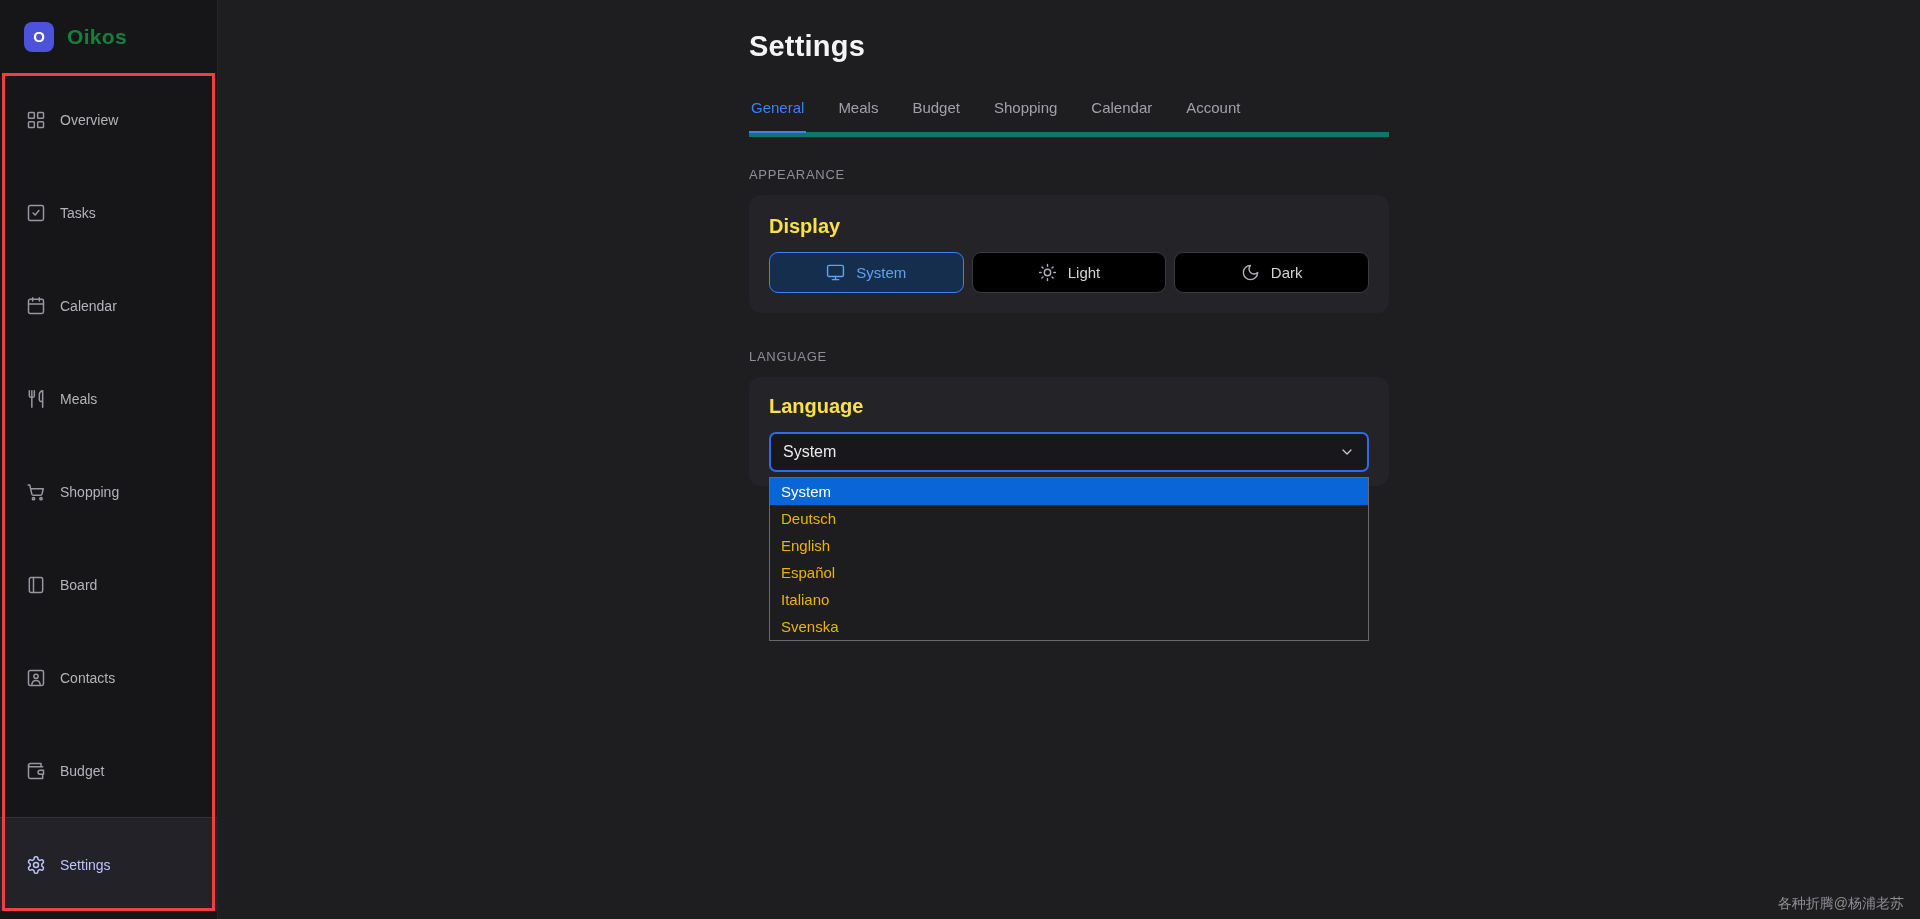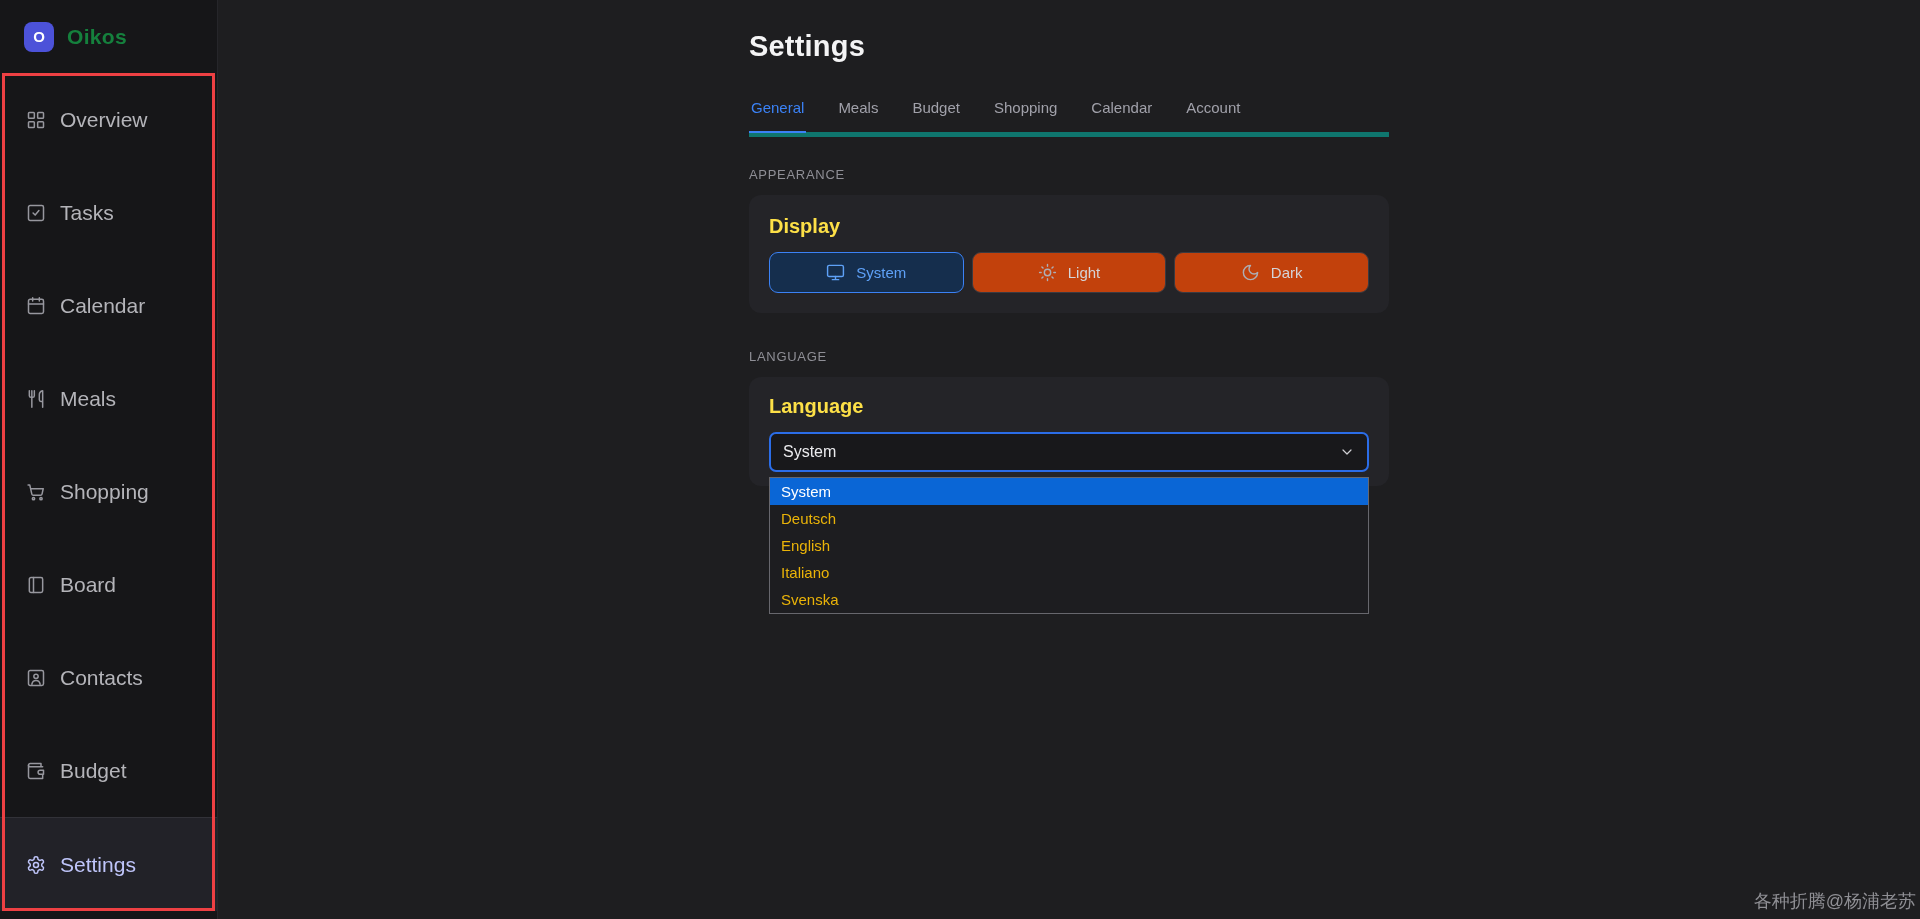--- a/index.html
+++ b/index.html
@@ -24,21 +24,21 @@
   .logo-row{display:flex;align-items:center;gap:13px;height:73px;padding:0 24px;cursor:pointer}
   .logo-badge{
     width:30px;height:30px;border-radius:8px;background:#4c52d9;color:#fff;
     font-weight:700;font-size:15px;display:flex;align-items:center;justify-content:center;
   }
   .logo-text{font-size:21px;font-weight:700;color:#15803d;letter-spacing:.3px}
 
   .nav{flex:1;display:flex;flex-direction:column;padding-bottom:8px}
   .nav-item{
     flex:1;display:flex;align-items:center;gap:14px;padding-left:26px;
-    color:#b4b4b9;font-size:21px;cursor:pointer;
+    color:#b4b4b9;font-size:14px;cursor:pointer;
   }
   .icon{display:inline-flex}
   .icon svg{width:100%;height:100%;fill:none;stroke:currentColor;stroke-width:1.8;stroke-linecap:round;stroke-linejoin:round}
   .nav-icon{width:20px;height:20px;color:#97979e}
   .nav-item.active{background:#222228;border-top:1px solid #323238;color:#bfc5fa}
   .nav-item.active .nav-icon{color:#bfc5fa}
 
   .annotation-box{
     position:absolute;left:2px;right:2px;top:73px;bottom:8px;
     border:3px solid var(--annotation);z-index:50;pointer-events:none;
@@ -54,21 +54,21 @@
   .tab.active{color:var(--accent);border-bottom:2px solid var(--accent);margin-bottom:-1px}
 
   .section-label{font-size:13px;font-weight:400;letter-spacing:.7px;color:#8f8f96;margin:4px 0 13px}
   .card{background:#242428;border-radius:12px;padding:20px;margin-bottom:36px}
   .card.language-card{padding:18px 20px 14px}
   .field-label{font-size:20px;font-weight:700;color:#fde047;margin-bottom:14px}
 
   .display-options{display:flex;gap:8px}
   .display-btn{
     flex:1;height:41px;display:flex;align-items:center;justify-content:center;gap:11px;
-    background:#c2410c;border:1px solid #3a3a41;border-radius:9px;
+    background:#000000;border:1px solid #3a3a41;border-radius:9px;
     color:#d4d4d8;font-size:15px;font-family:inherit;cursor:pointer;padding:0;
   }
   .btn-icon{width:19px;height:19px;color:#aeaeb5}
   .display-btn.selected{background:#152e4d;border-color:var(--accent);color:#5ea1f7}
   .display-btn.selected .btn-icon{color:#5ea1f7}
 
   .select-wrap{position:relative}
   .select{
     height:40px;border:2px solid #2b6de8;border-radius:7px;background:#18181b;
     display:flex;align-items:center;justify-content:space-between;padding:0 12px;
@@ -79,21 +79,21 @@
   .dropdown{
     position:absolute;top:calc(100% + 5px);left:0;right:0;z-index:30;
     background:#1d1d20;border:1px solid #67676d;
   }
   .option{
     height:27px;display:flex;align-items:center;padding:0 11px;
     font-size:15px;color:#eab308;cursor:pointer;
   }
   .option.highlighted{background:var(--option-highlight);color:#fff}
 
-  .watermark{position:absolute;right:4px;bottom:6px;font-size:18px;color:#8e8e93}
+  .watermark{position:absolute;right:16px;bottom:6px;font-size:14px;color:#8e8e93}
 </style>
 </head>
 <body>
 
 <div class="app">
 
   <aside class="sidebar">
     <div class="logo-row">
       <div class="logo-badge">O</div>
       <div class="logo-text">Oikos</div>
@@ -246,20 +246,21 @@
               <span class="icon chev">
                 <svg viewBox="0 0 24 24">
                     <path d="m6 9 6 6 6-6"></path>
                   </svg>
               </span>
             </div>
             <div class="dropdown">
                 <div class="option highlighted">System</div>
                 <div class="option">Deutsch</div>
                 <div class="option">English</div>
+                <div class="option">Español</div>
                 <div class="option">Italiano</div>
                 <div class="option">Svenska</div>
               </div>
           </div>
         </div>
       </section>
     </div>
 
     <div class="watermark">各种折腾@杨浦老苏</div>
   </main>

